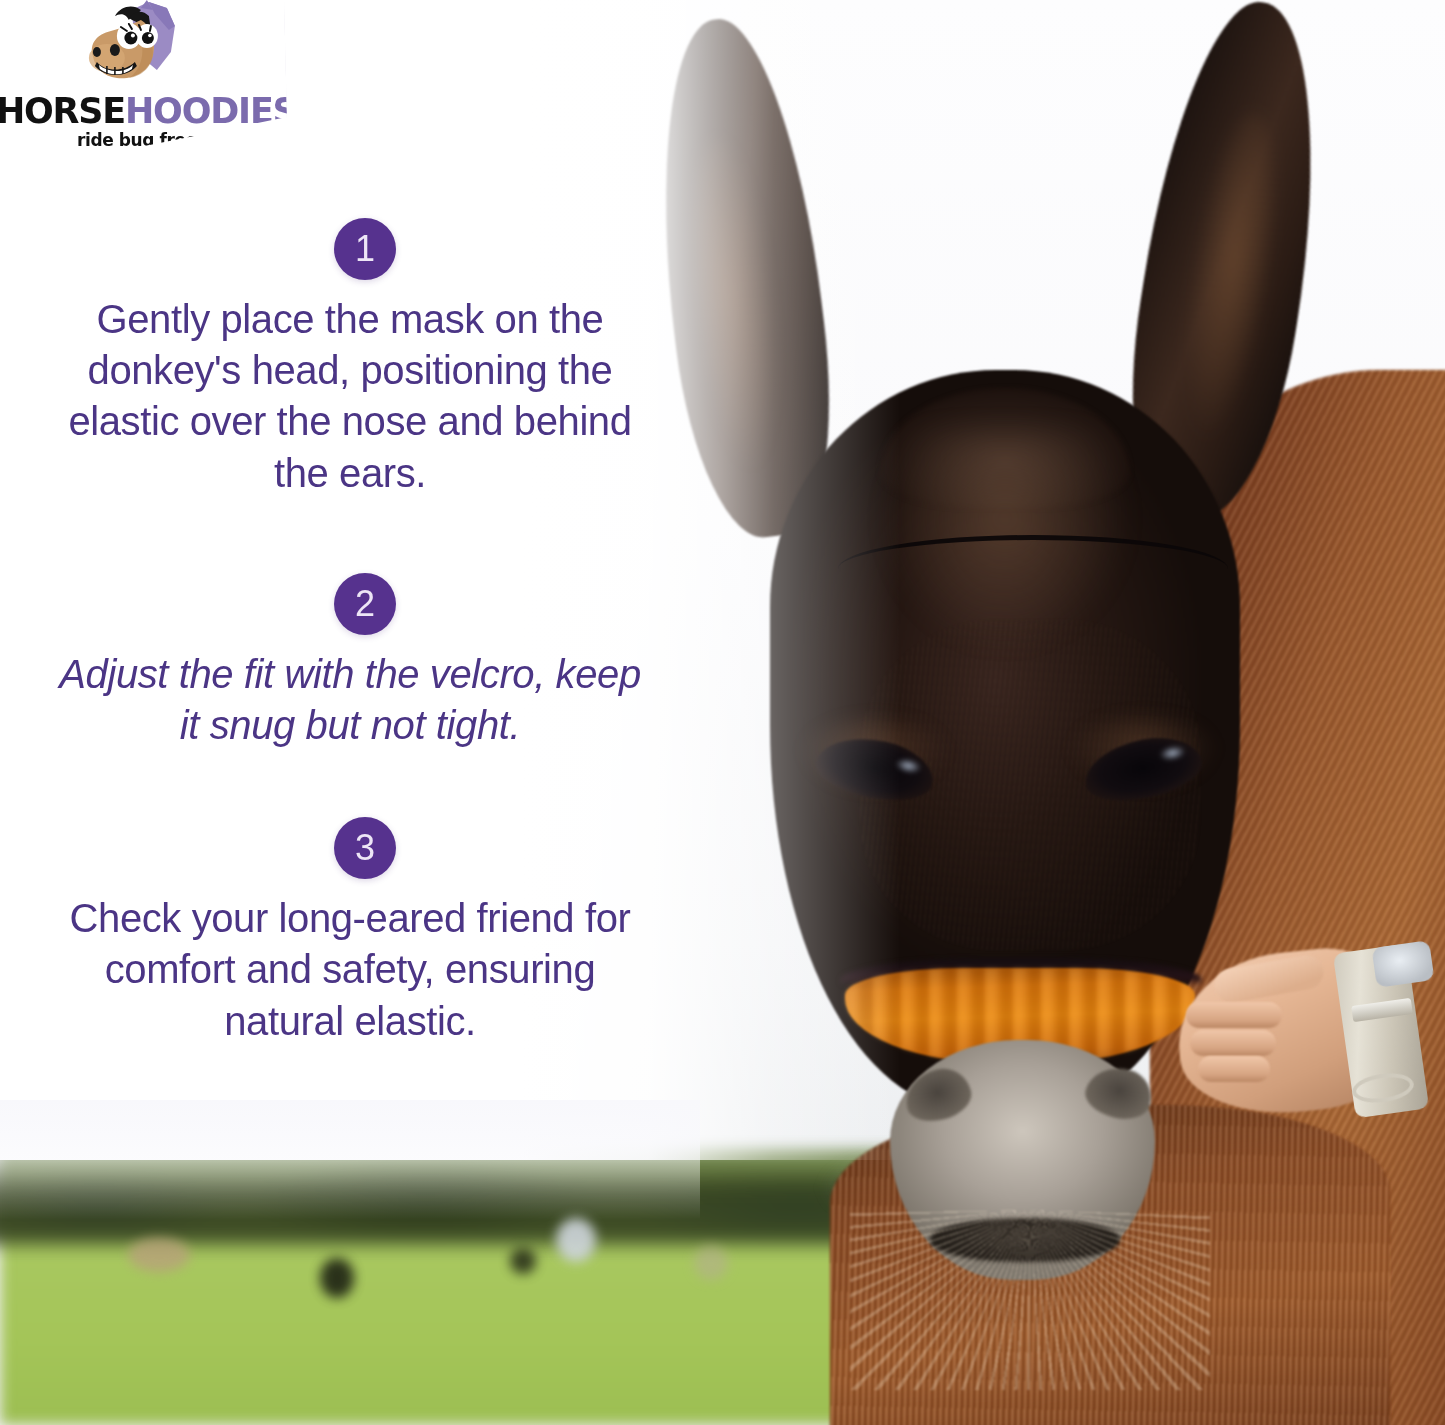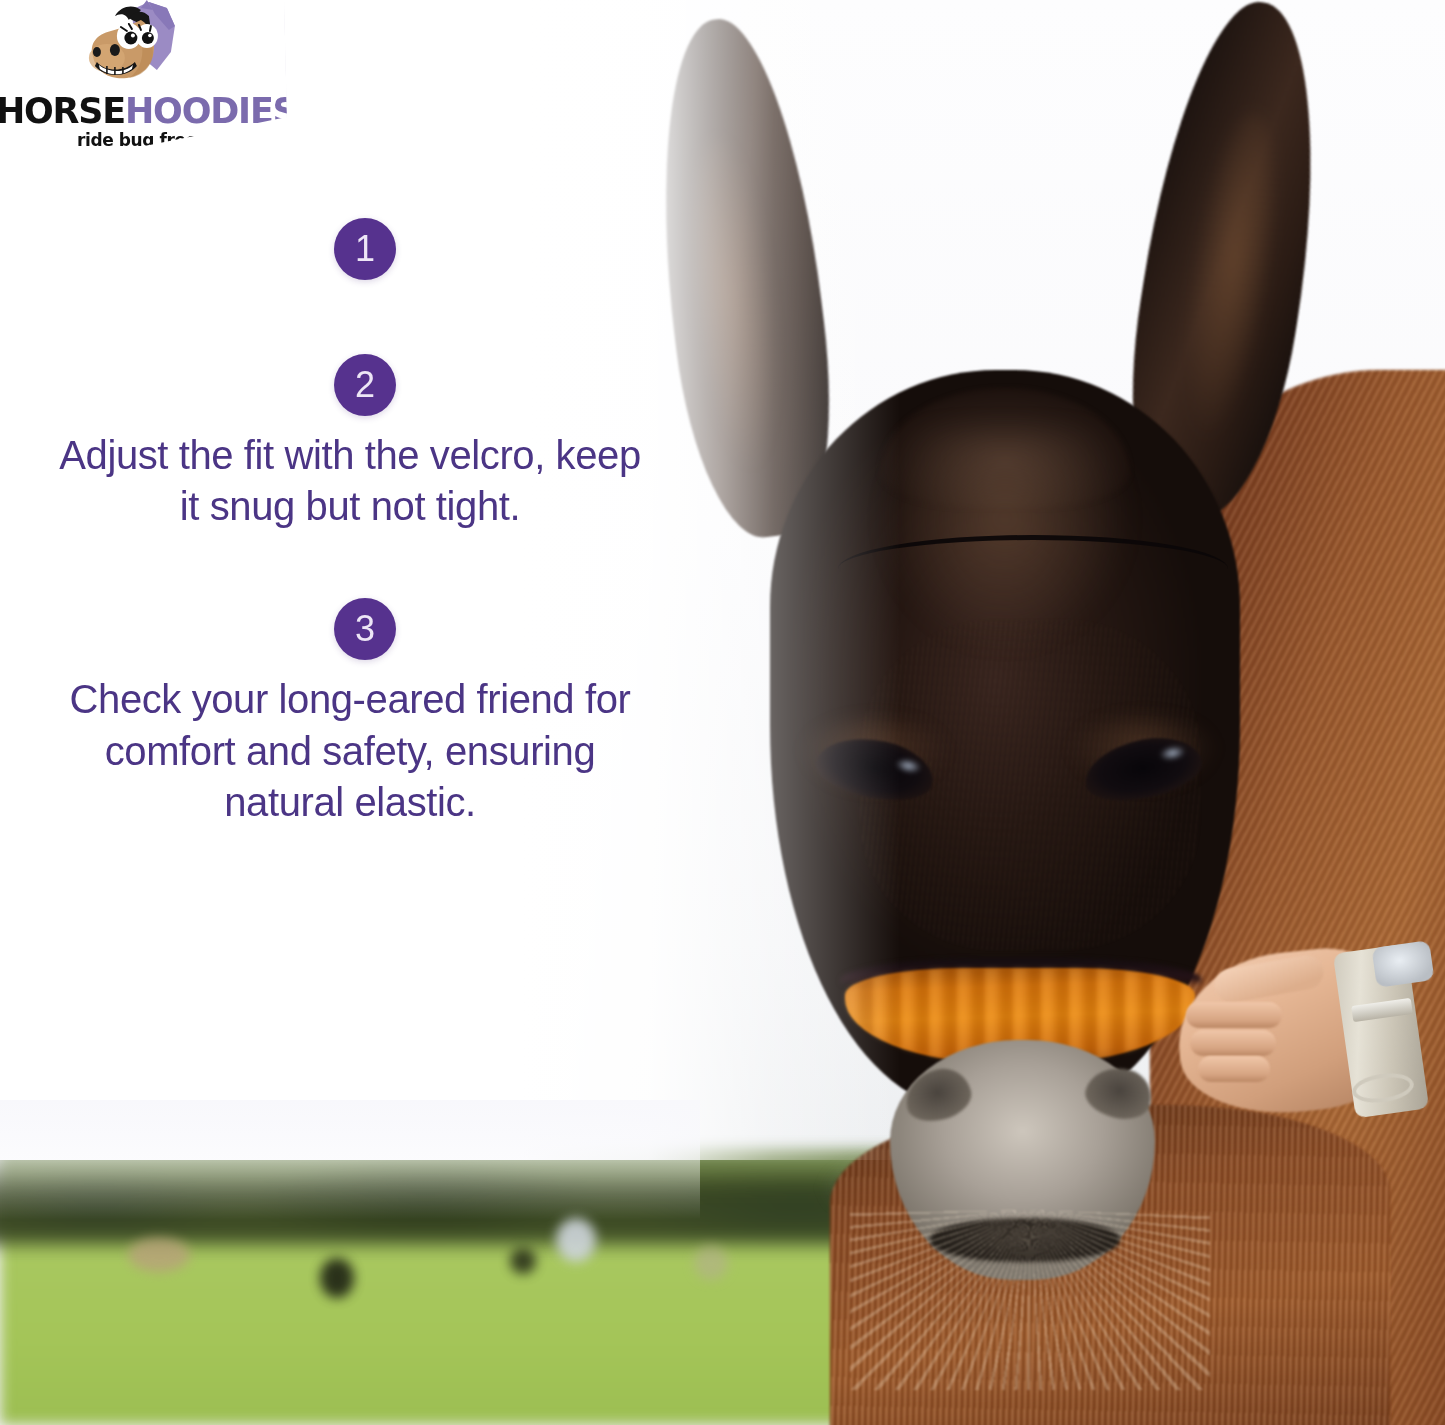--- a/index.html
+++ b/index.html
@@ -432,21 +432,21 @@
   .step-text {
     font-family:"Liberation Sans", sans-serif;
     font-size:40px;
     line-height:1.28;
     color:#4B3585;
     font-weight:400;
     letter-spacing:-.4px;
     padding:0 48px;
   }
   .step-1 .step-text { font-size:40px; }
-  .step-2 .step-text { font-size:40px; }
+  .step-2 .step-text { font-size:40px;font-style:italic; }
   .step-3 .step-text { font-size:40px; }
 </style>
 </head>
 <body>
 
 <div id="canvas">
 
   <div class="photo">
     <div class="sky"></div>
     <div class="field"></div>
@@ -557,20 +557,21 @@
         <div class="wordmark"><span class="wm-horse">HORSE</span><span class="wm-hoodies">HOODIES</span></div>
 
         <div class="tagline">ride bug free</div>
       </div>
     </div>
 
     <div class="steps">
 
       <div class="step step-1">
         <div class="badge">1</div>
+        <div class="step-text">Gently place the mask on the donkey's head, positioning the elastic over the nose and behind the ears.</div>
       </div>
 
       <div class="step step-2">
         <div class="badge">2</div>
         <div class="step-text">Adjust the fit with the velcro, keep it snug but not tight.</div>
       </div>
 
       <div class="step step-3">
         <div class="badge">3</div>
         <div class="step-text">Check your long-eared friend for comfort and safety, ensuring natural elastic.</div>

